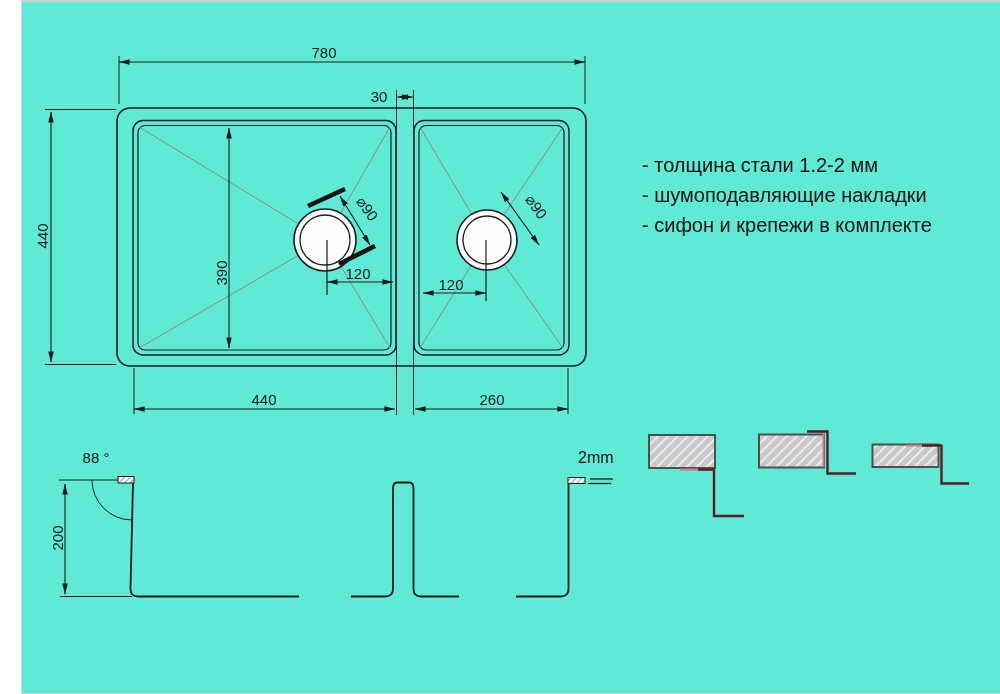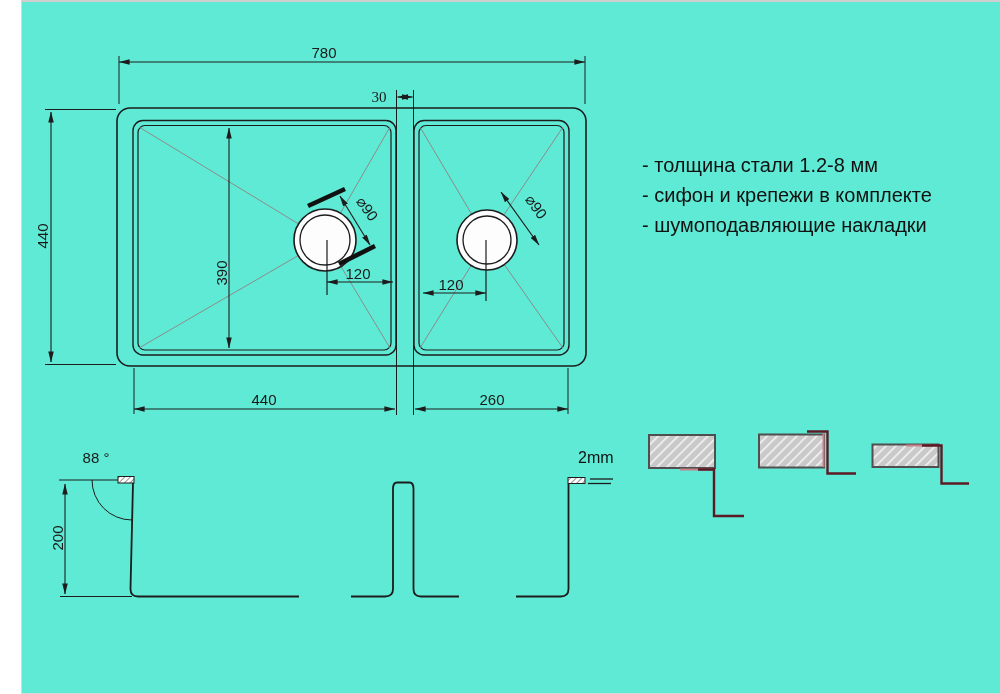--- a/index.html
+++ b/index.html
@@ -160,21 +160,21 @@
       <g>
         <rect x="850.5" y="442.5" width="66" height="22.5" fill="url(#hatchB)" stroke="#4f4f4f" stroke-width="2"></rect>
         <line x1="884" y1="443.5" x2="908" y2="443.5" stroke="#c97e88" stroke-width="2"></line>
         <path d="M 900,443.5 L 919.5,443.5 L 919.5,481.5 L 947,481.5" fill="none" stroke="#5e1a24" stroke-width="2.4"></path>
       </g>
     </g>
   </svg>
 
   <div class="lbl" style="left:270px;top:43px;width:64px;">780</div>
 
-  <div class="lbl" style="left:344px;top:87px;width:26px;font-family:Liberation Serif, serif;">30</div>
+  <div class="lbl" style="left:344px;top:87px;width:26px;">30</div>
 
   <div class="lbl rot270" style="left:1px;top:226px;width:40px;height:16px;">440</div>
 
   <div class="lbl rot270" style="left:180px;top:263px;width:40px;height:16px;">390</div>
 
   <div class="lbl" style="left:316px;top:264px;width:40px;">120</div>
 
   <div class="lbl" style="left:409px;top:275px;width:40px;">120</div>
 
   <div class="lbl rot54" style="left:327px;top:199px;width:36px;">⌀90</div>
@@ -185,19 +185,19 @@
 
   <div class="lbl" style="left:450px;top:390px;width:40px;">260</div>
 
   <div class="lbl rot270" style="left:16px;top:528px;width:40px;height:16px;">200</div>
 
   <div class="lbl" style="left:54px;top:448px;width:40px;">88 °</div>
 
   <div class="thickness-lbl">2mm</div>
 
   <div class="notes">
-    <div class="note-line">- толщина стали 1.2-8 мм</div>
+    <div class="note-line">- толщина стали 1.2-2 мм</div>
+    <div class="note-line">- шумоподавляющие накладки</div>
     <div class="note-line">- сифон и крепежи в комплекте</div>
-    <div class="note-line">- шумоподавляющие накладки</div>
   </div>
 
 
 </div>
 
 </body></html>

